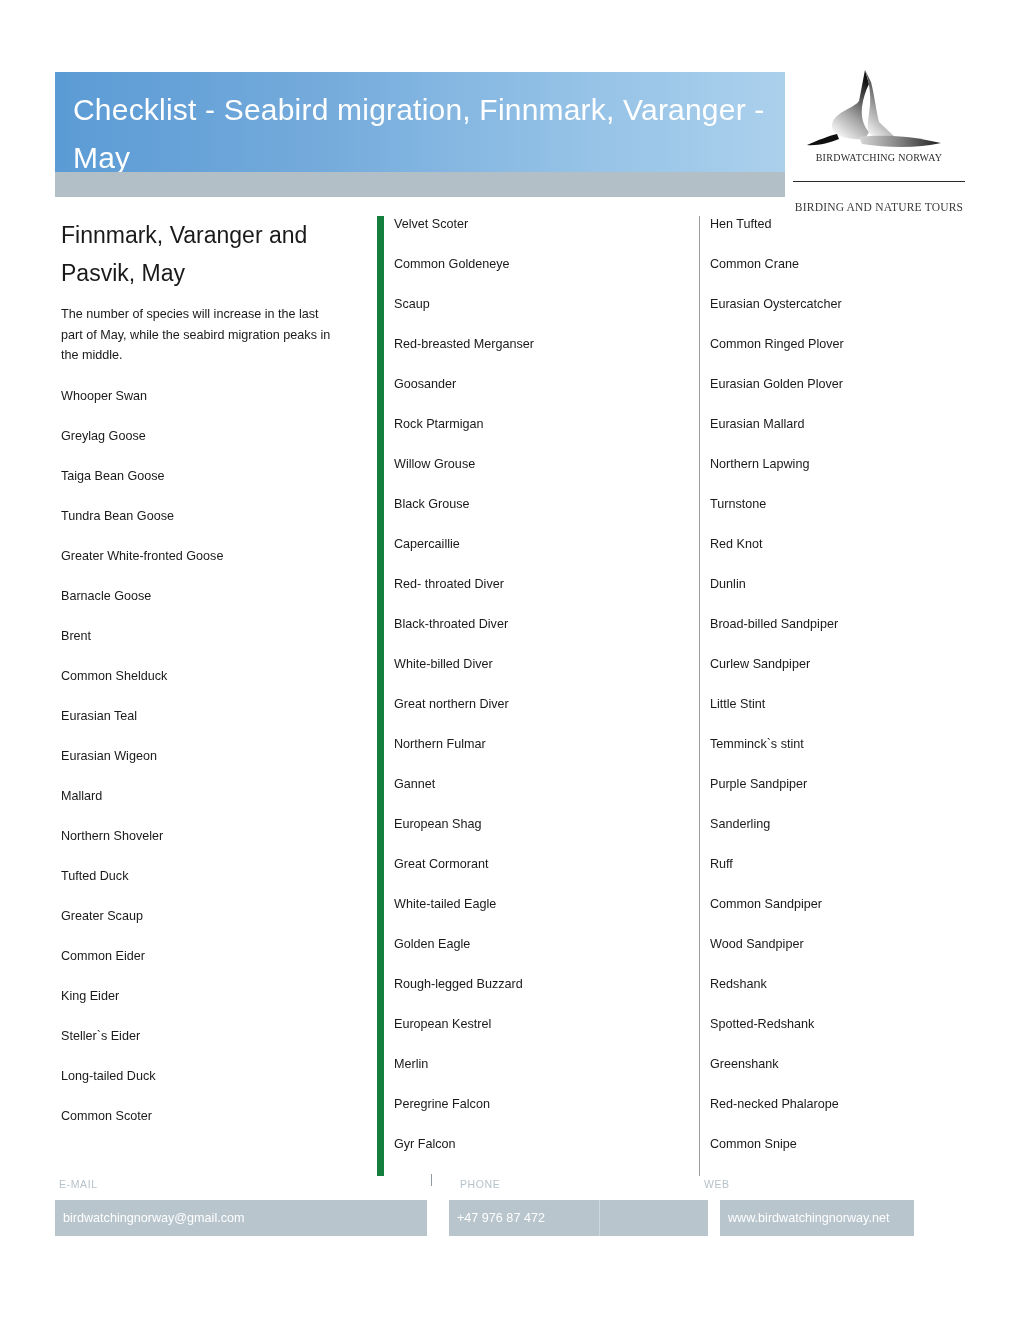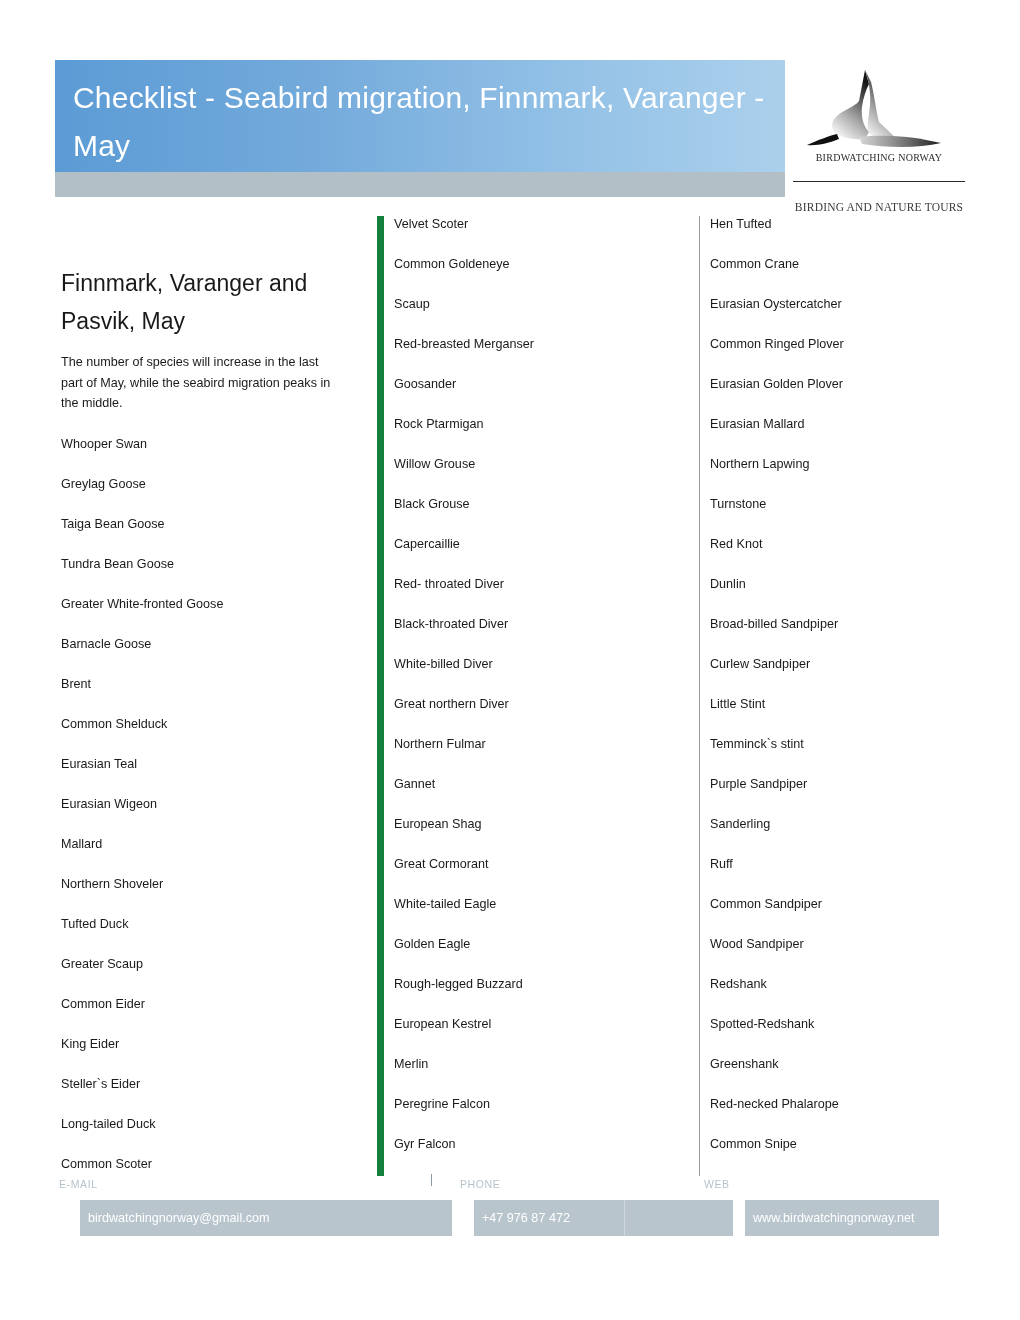--- a/index.html
+++ b/index.html
@@ -24,21 +24,21 @@
     position: absolute;
     left: 55px;
     top: 60px;
     width: 910px;
     height: 135px;
   }
 
   .header-bar {
     position: absolute;
     left: 0;
-    top: 0;
+    top: 12px;
     width: 730px;
     height: 112px;
     background: linear-gradient(to right, #5b9bd5 0%, #73aadb 35%, #93c1e6 70%, #abd0ec 100%);
   }
 
   .header-title {
     position: absolute;
     left: 18px;
     top: 14px;
     width: 700px;
@@ -117,21 +117,20 @@
   .col-1 { width: 322px; }
   .col-2 { width: 322px; border-left: 7px solid #15803d; padding-left: 10px; }
   .col-3 { width: 266px; border-left: 1px solid #9a9a9a; padding-left: 10px; }
 
   .col-title {
     font-size: 23px;
     line-height: 38px;
     color: #1a1a1a;
     font-weight: normal;
     margin-bottom: 12px;
-    margin-top: 48px;
   }
 
   .col-intro {
     font-size: 12.6px;
     line-height: 20.5px;
     color: #1a1a1a;
     margin-bottom: 22px;
     width: 270px;
   }
 
@@ -186,21 +185,21 @@
   }
   .band {
     height: 36px;
     background: #b8c5cd;
     display: flex;
     align-items: center;
     color: #ffffff;
     font-size: 12.6px;
     padding-left: 8px;
   }
-  .band-email { width: 372px; margin-left: 25px; }
+  .band-email { width: 372px; }
   .band-gap1  { width: 22px; background: transparent; }
   .band-phone { width: 150px; }
   .band-blank { width: 108px; }
   .band-gap2  { width: 12px; background: transparent; }
   .band-web   { width: 194px; }
 
   .band-sep {
     width: 1px;
     height: 36px;
     background: #cdd7dd;

